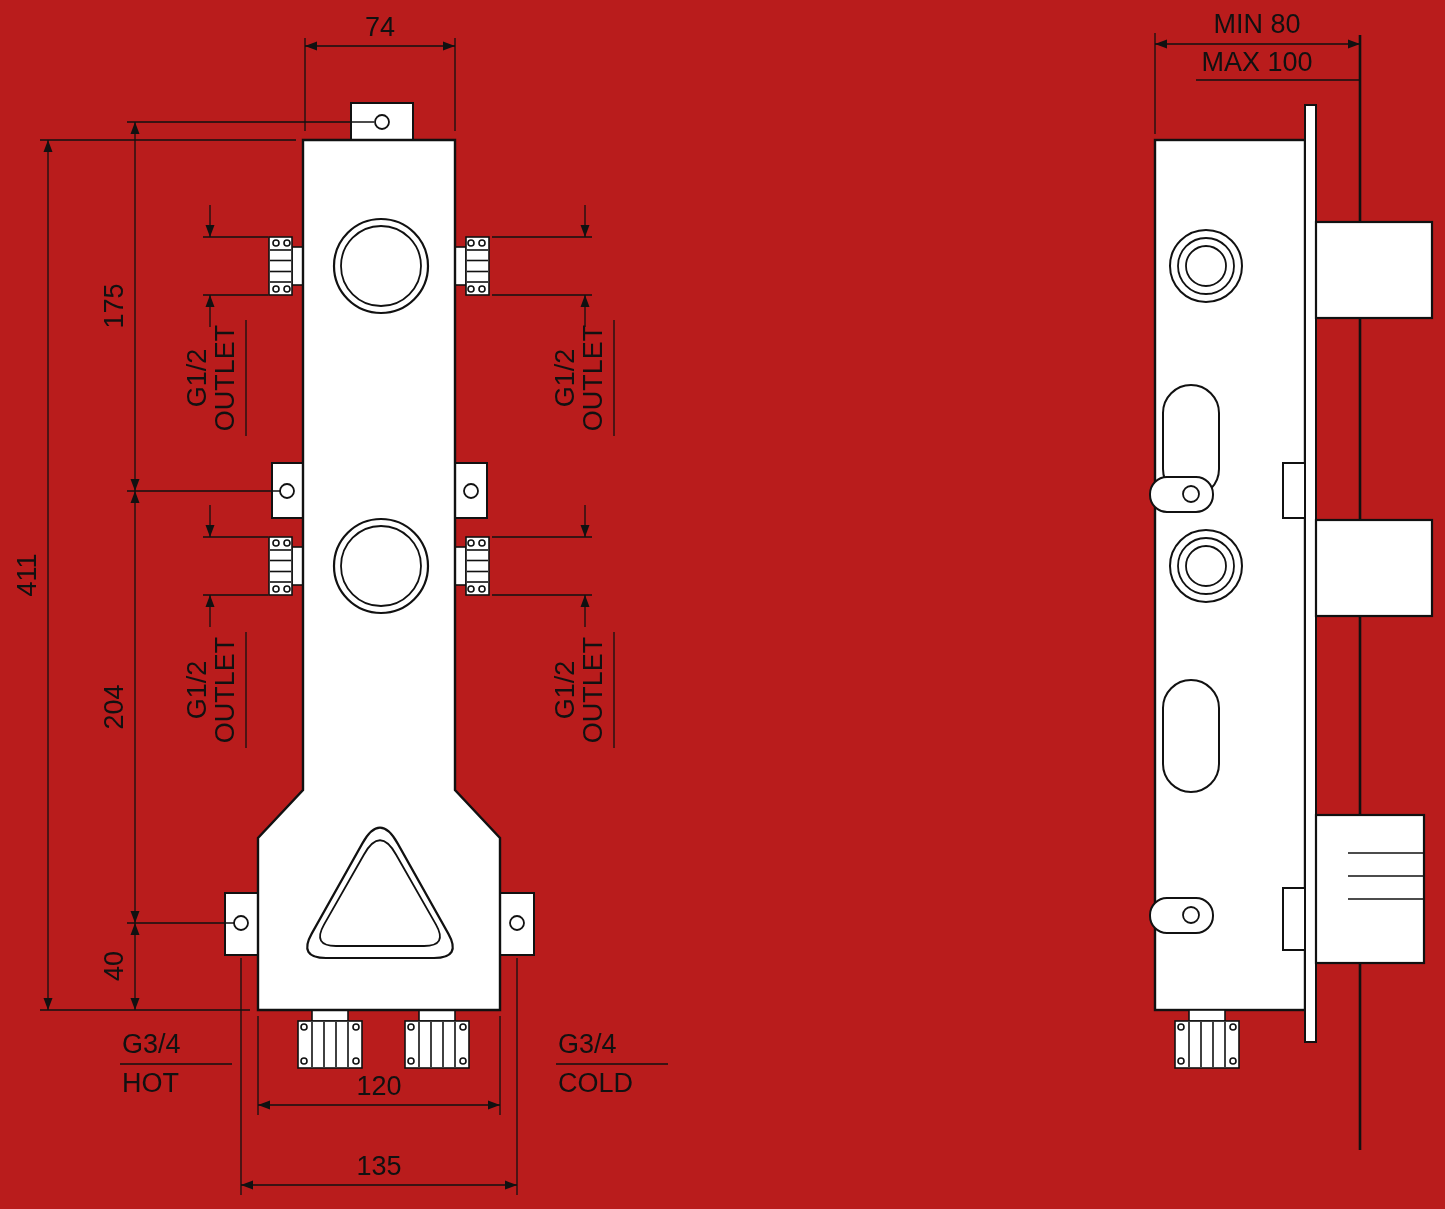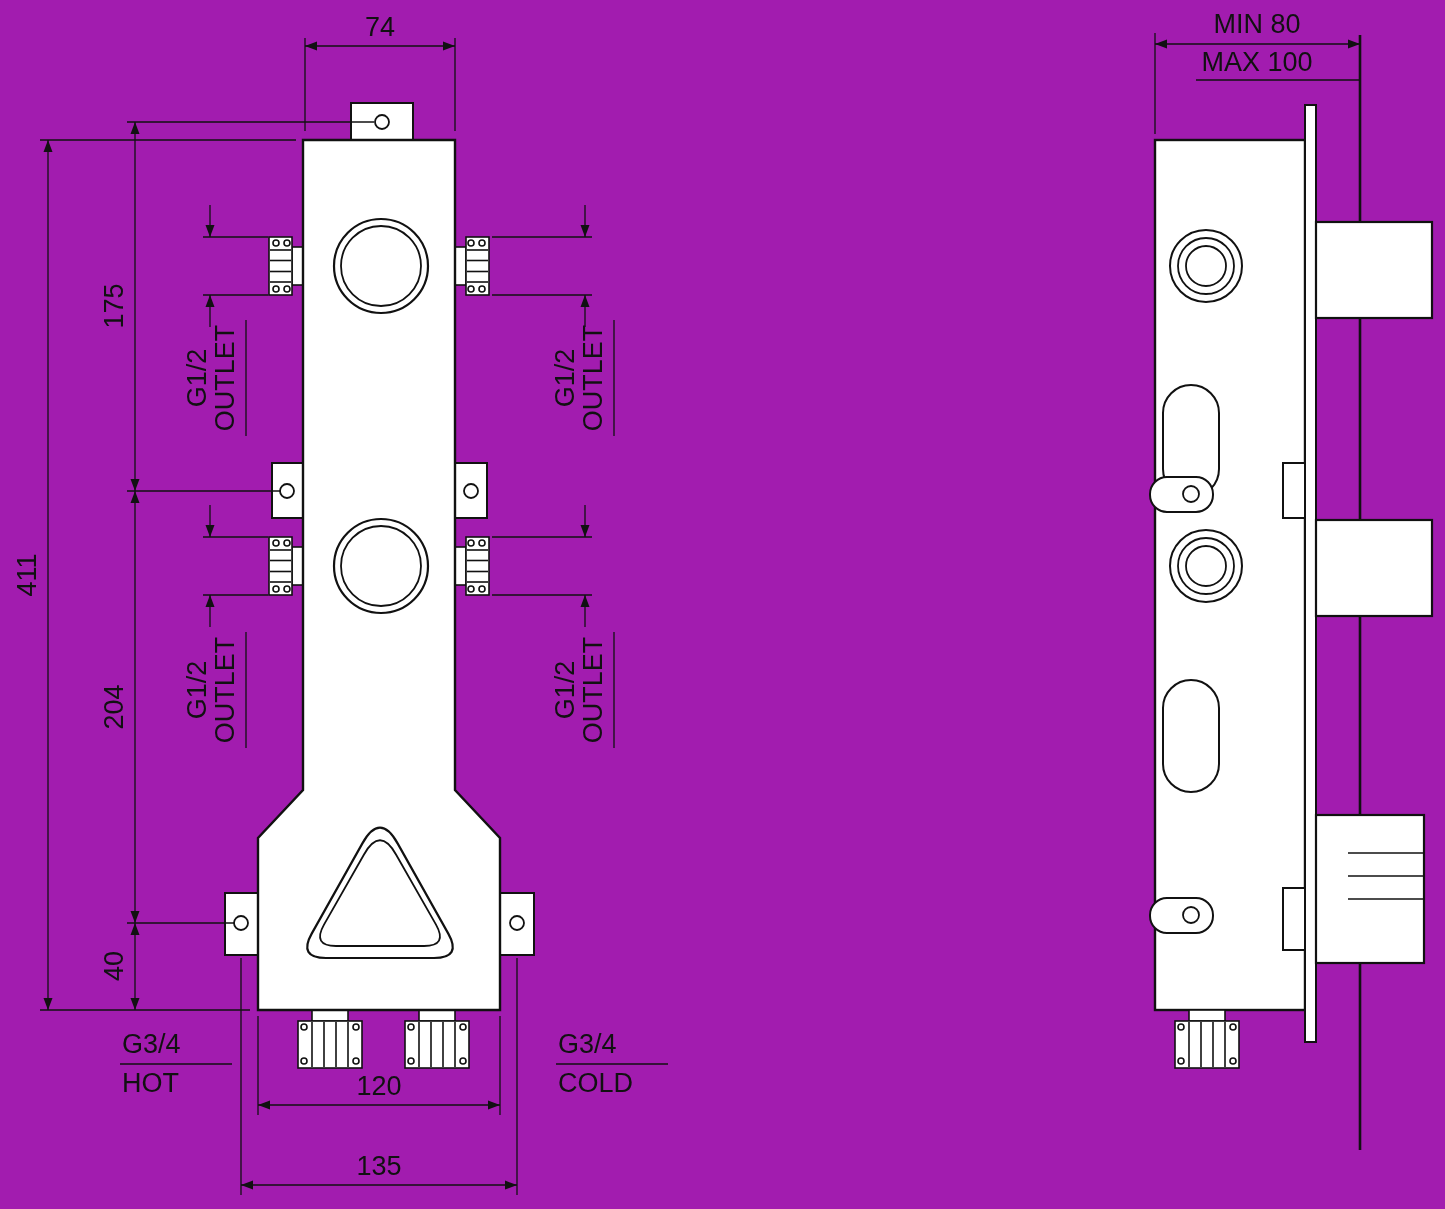--- a/index.html
+++ b/index.html
@@ -1,16 +1,16 @@
 <!DOCTYPE html>
 <html><head>
 <meta charset="utf-8">
 <style>
   html,body{margin:0;padding:0;background:#ffffff;}
-  .stage{position:relative;width:1445px;height:1209px;background:#a21caf;overflow:hidden;}
+  .stage{position:relative;width:1445px;height:1209px;background:#b91c1c;overflow:hidden;}
   svg{display:block;}
   svg text{font-family:"Liberation Sans",sans-serif;font-size:27px;fill:#111111;stroke:none;}
 </style>
 </head>
 <body>
 
 <div class="stage">
 <svg width="1445" height="1209" viewBox="0 0 1445 1209">
   <defs>
     <marker id="aE" markerUnits="userSpaceOnUse" markerWidth="14" markerHeight="10" refX="12.5" refY="5" orient="auto">

